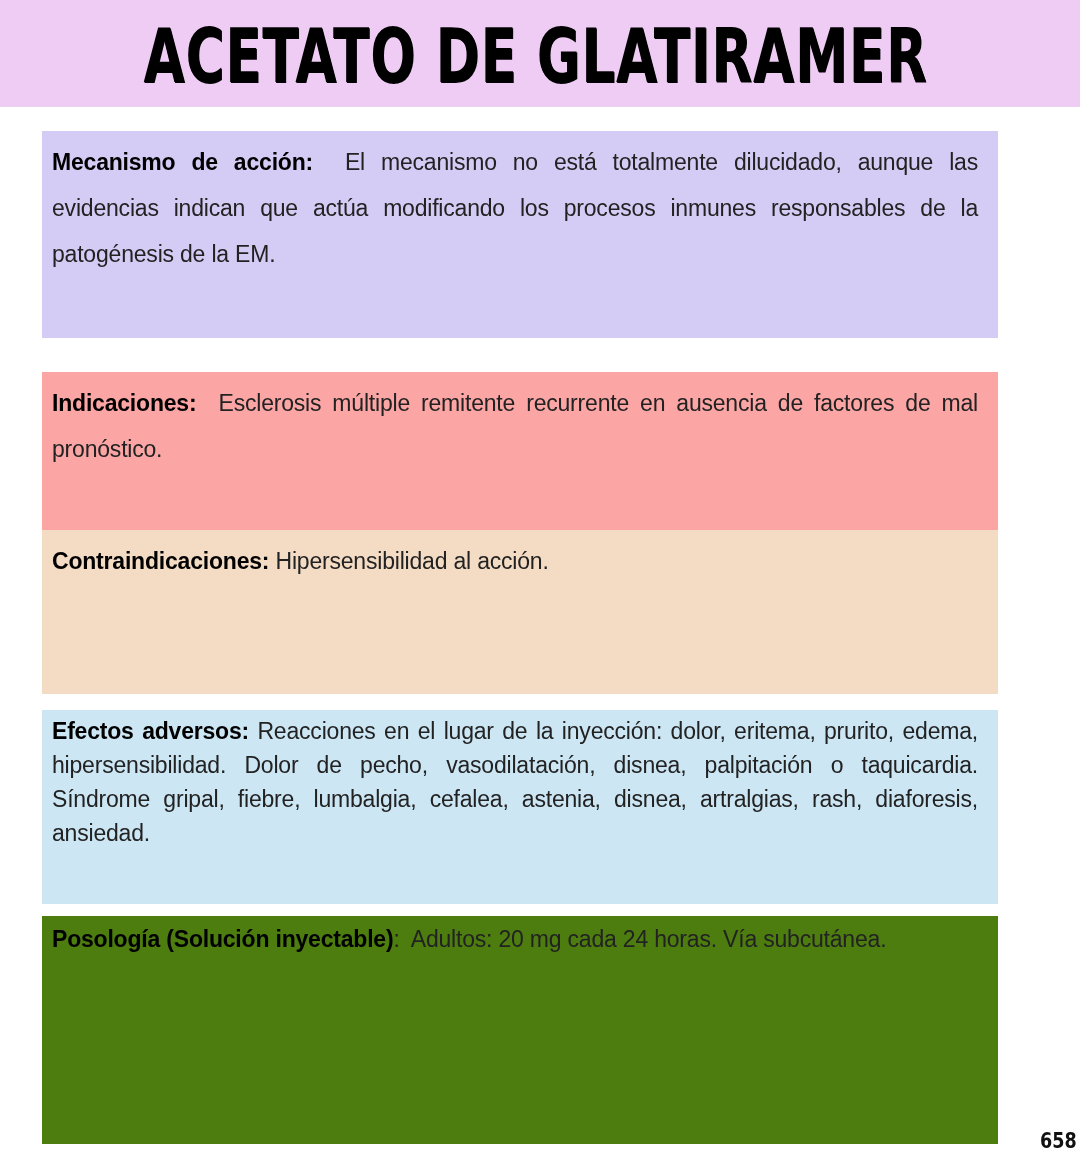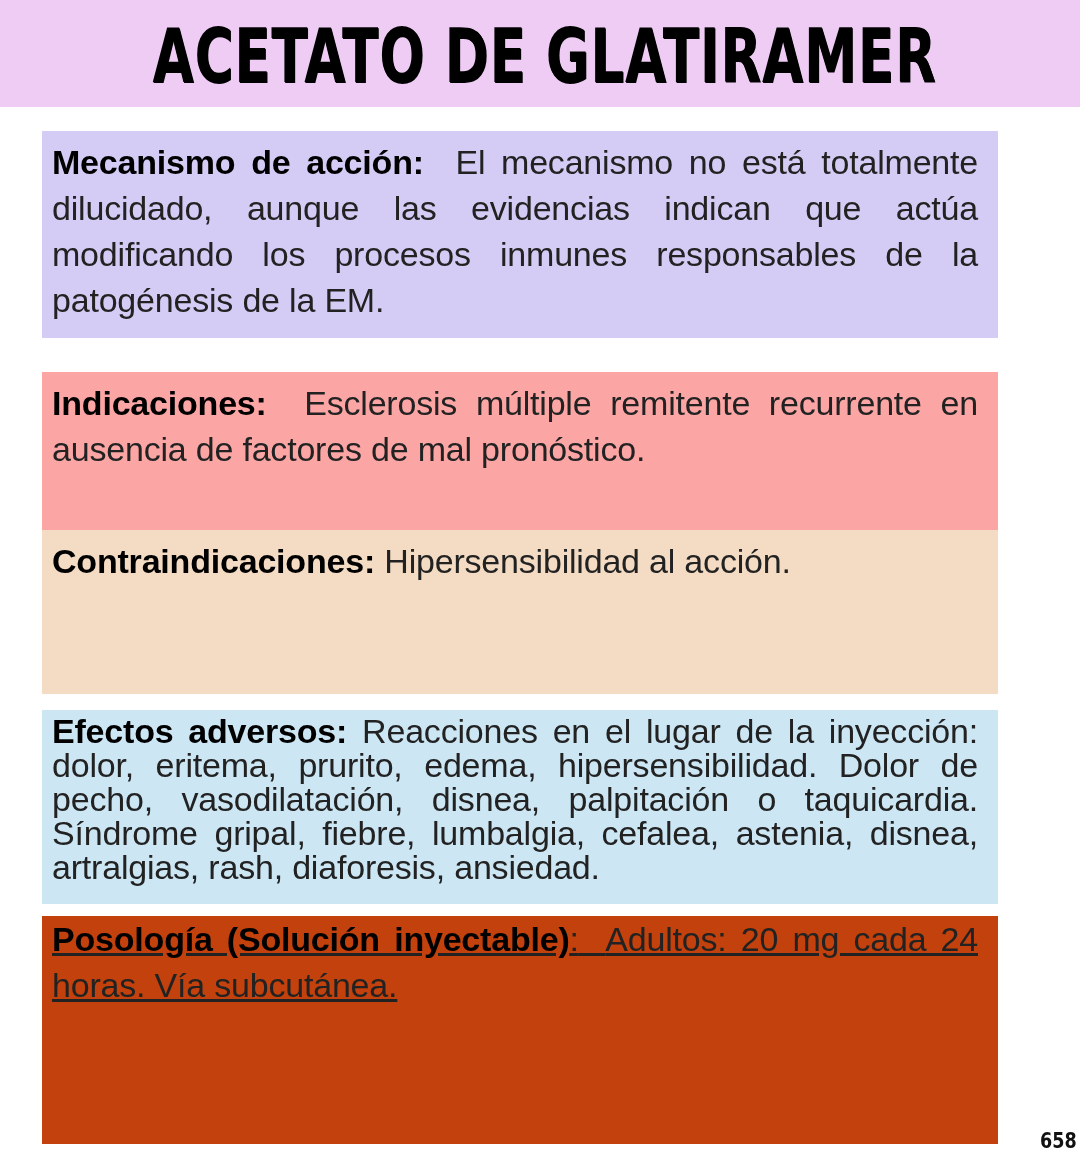--- a/index.html
+++ b/index.html
@@ -5,49 +5,49 @@
   html, body { margin: 0; padding: 0; }
   body {
     width: 1080px; height: 1164px; position: relative; overflow: hidden;
     background: #ffffff;
     font-family: "Liberation Sans", "DejaVu Sans", sans-serif;
     color: #1a1a1a;
   }
   .header {
     position: absolute; left: 0; top: 0; width: 1080px; height: 107px;
     background: #eeccf4;
-    display: flex; align-items: center; justify-content: flex-start;
+    display: flex; align-items: center; justify-content: flex-end;
   }
   .title {
     font-family: "DejaVu Sans", "Liberation Sans", sans-serif;
     font-weight: bold;
     font-size: 74px;
     letter-spacing: 1px;
     color: #000;
     transform: scaleX(0.72);
     white-space: nowrap;
     margin-top: 4px;
     text-shadow: 1px 1px 0 #000;
   }
   .box {
     position: absolute; left: 42px; width: 956px;
     box-sizing: border-box;
     padding: 8px 20px 0 10px;
-    font-size: 34px;
+    font-size: 23px;
     line-height: 46px;
     text-align: justify;
     color: #222;
     letter-spacing: -0.2px;
   }
   .box .label { font-weight: bold; color: #000; }
   .box-mech { top: 131px; height: 207px; background: #d4ccf4; }
   .box-ind  { top: 372px; height: 159px; background: #fca5a5; }
   .box-contra { top: 530px; height: 164px; background: #f4dcc4; }
   .box-adv  { top: 710px; height: 194px; background: #cce6f4; line-height: 34px; padding-top: 4px; }
-  .box-pos  { top: 916px; height: 228px; background: #c2410c; padding-top: 0; text-decoration: underline; }
+  .box-pos  { top: 916px; height: 228px; background: #4d7c0f; padding-top: 0; }
   .page-number {
     position: absolute; left: 1040px; top: 1128px;
     font-family: "DejaVu Sans", sans-serif;
     font-weight: bold; font-size: 22px; color: #111;
     transform: scaleX(0.8); transform-origin: left top;
   }
 </style>
 </head>
 <body>
 

